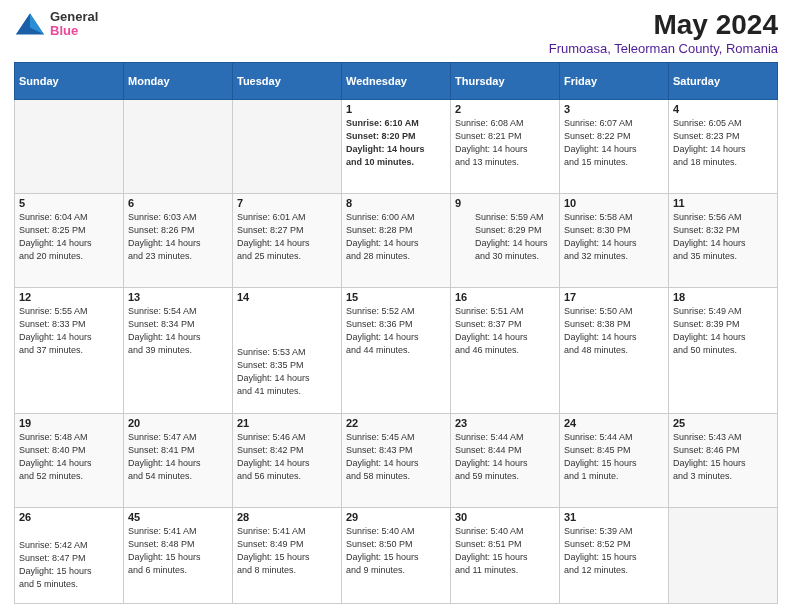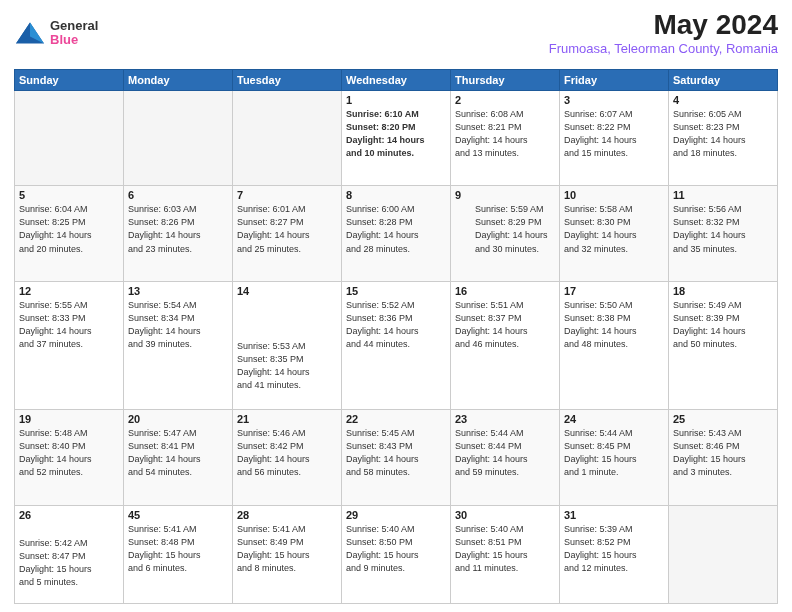--- a/index.html
+++ b/index.html
@@ -13,22 +13,22 @@
     .page {
       width: 792px;
       height: 612px;
       padding: 10px 14px 8px 14px;
       display: flex;
       flex-direction: column;
     }
     .header {
       display: flex;
       justify-content: space-between;
-      align-items: center;
-      margin-bottom: 13px;
+      align-items: flex-start;
+      margin-bottom: 6px;
     }
     .logo {
       display: flex;
       align-items: center;
       gap: 4px;
     }
     .logo-text {
       display: flex;
       flex-direction: column;
       line-height: 1.1;
@@ -51,35 +51,35 @@
       text-align: right;
     }
     .month-title {
       font-size: 28px;
       font-weight: bold;
       color: #222;
       line-height: 1.1;
     }
     .subtitle {
       font-size: 13px;
-      color: #8b5cf6;
+      color: #4c1d95;
     }
     .calendar {
       flex: 1;
       border: 1px solid #ccc;
       border-collapse: collapse;
       width: 100%;
       table-layout: fixed;
     }
     .calendar th {
       background-color: #2a6db5;
       color: #fff;
       font-size: 11px;
       font-weight: bold;
-      padding: 4px 4px;
+      padding: 12px 4px;
       text-align: left;
       border: 1px solid #1e5a9a;
     }
     .calendar td {
       border: 1px solid #ccc;
       vertical-align: top;
       padding: 3px 4px;
       font-size: 9.5px;
       color: #333;
       background: #fff;

